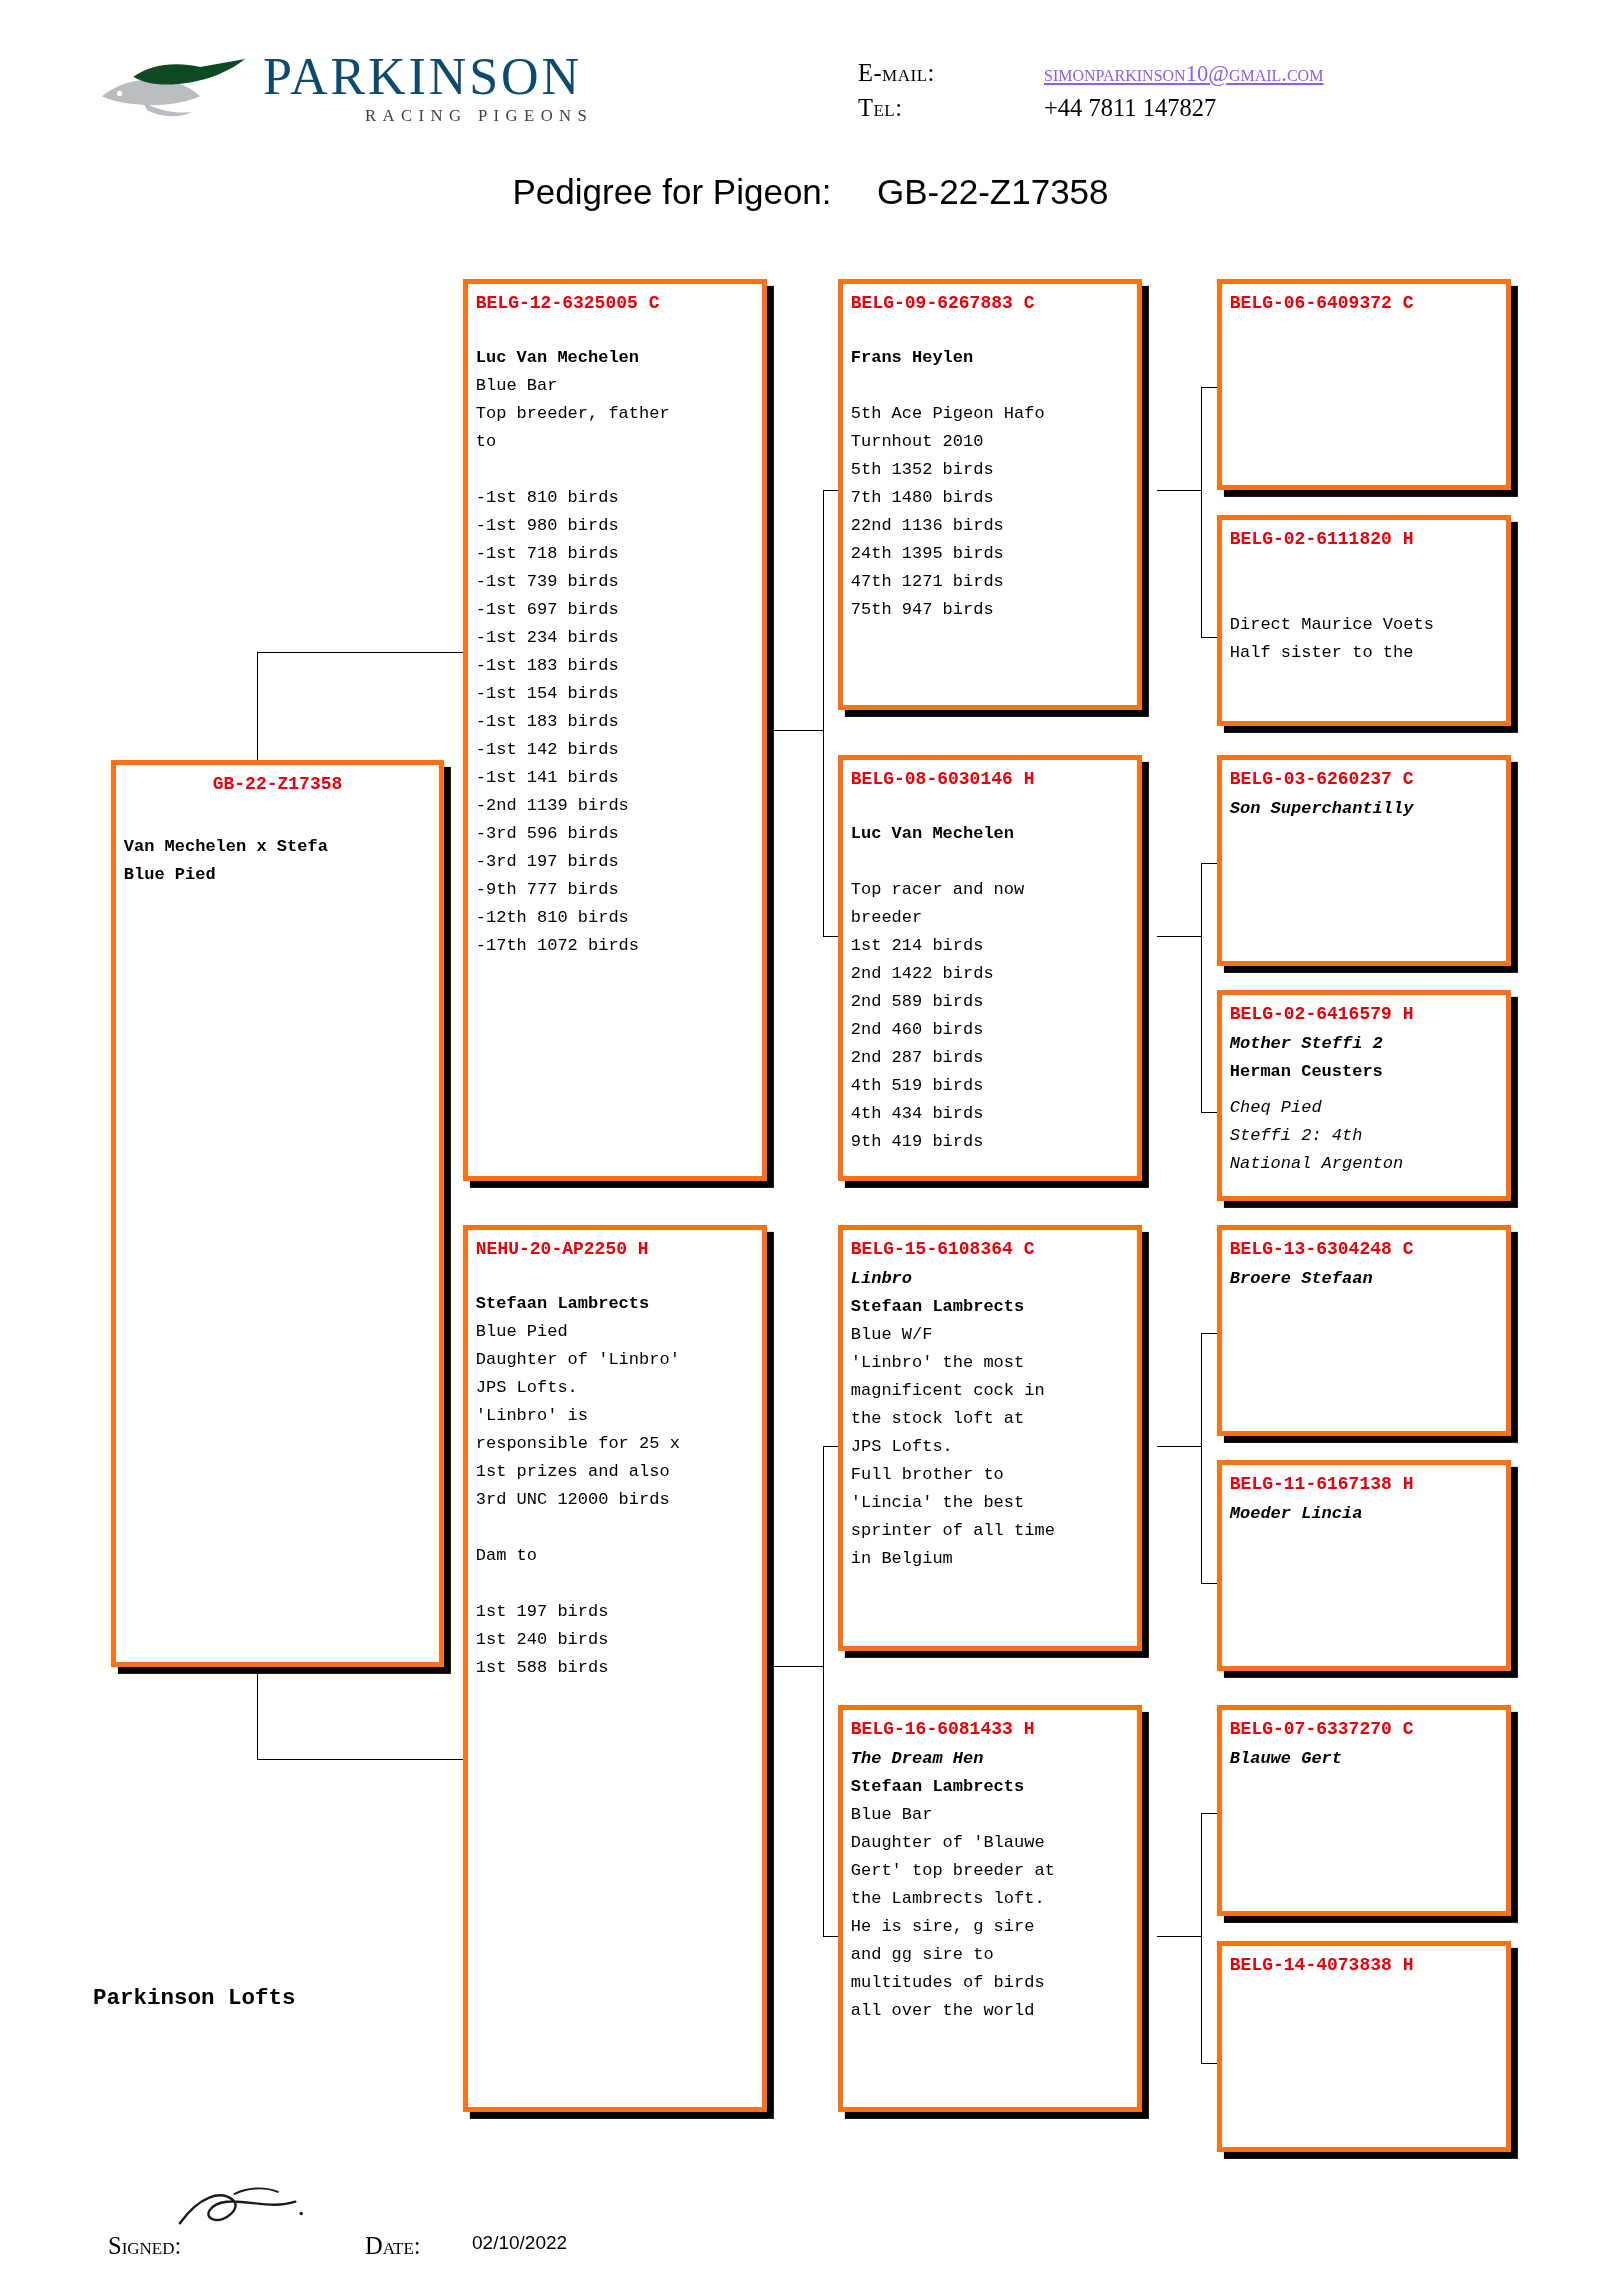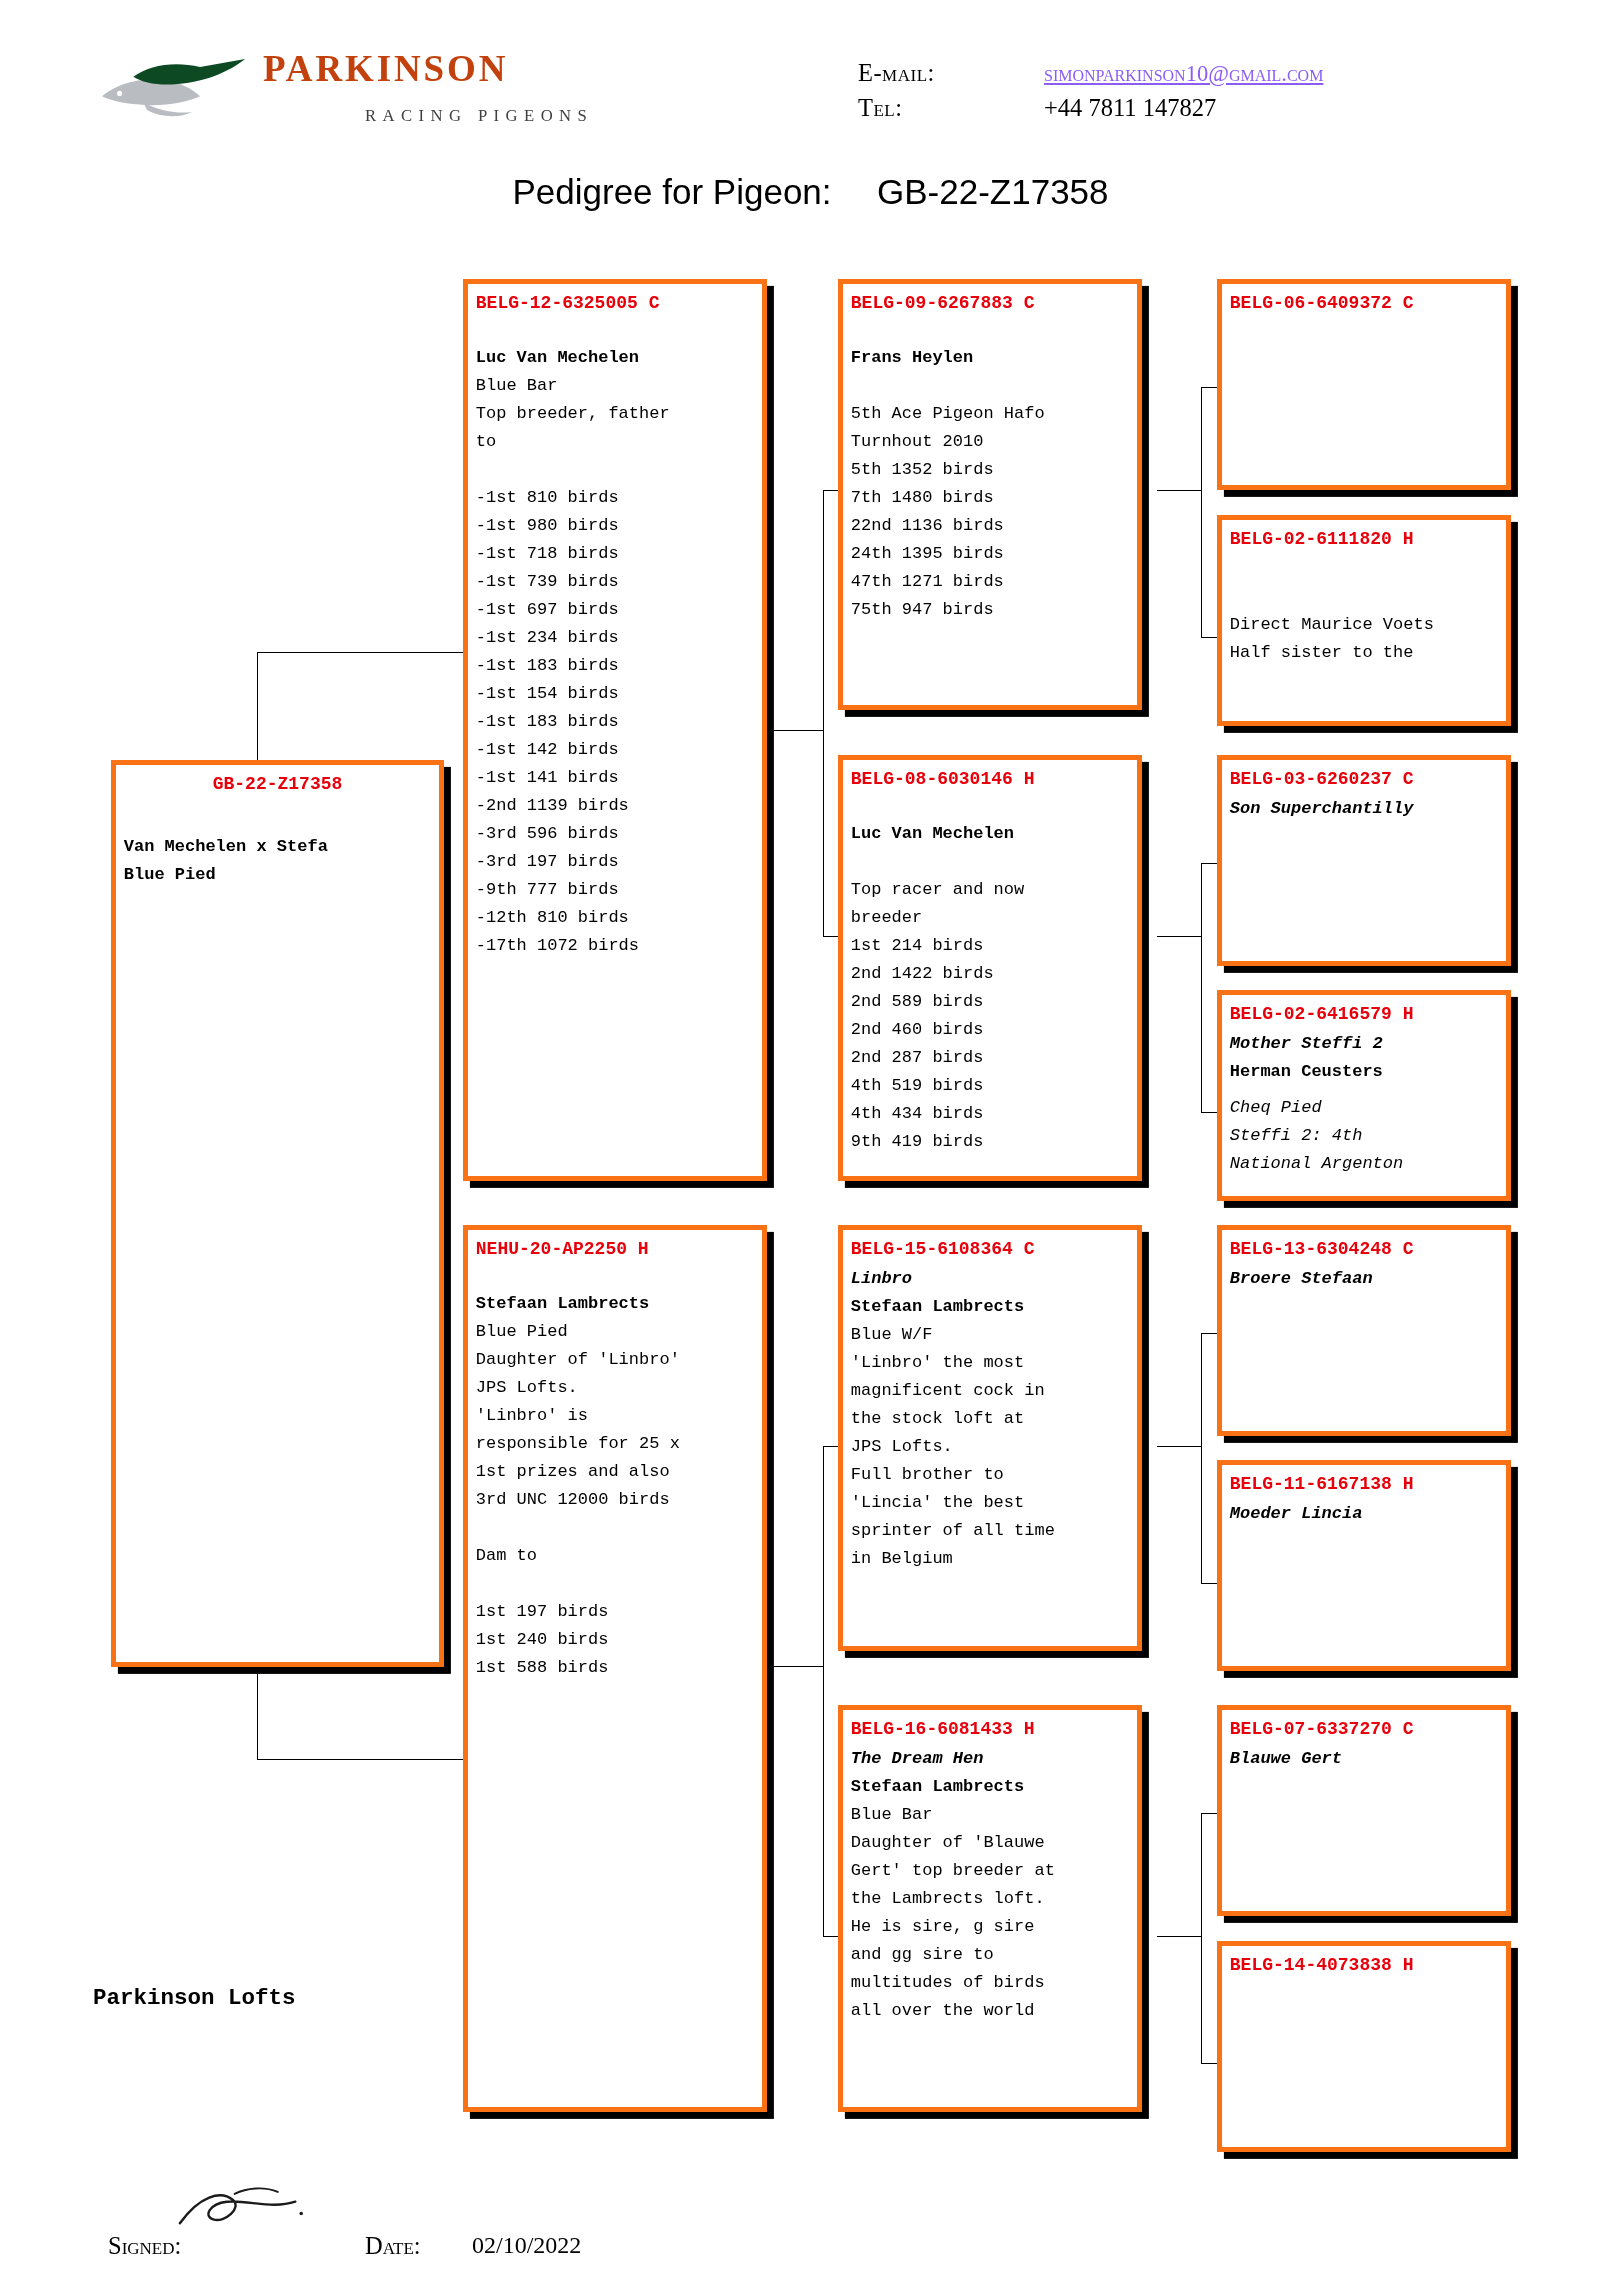--- a/index.html
+++ b/index.html
@@ -33,24 +33,24 @@
   #logo-bird {
     position: absolute;
     left: 0; top: 5.9px;
     width: 157px; height: 71px;
   }
   #logo-text {
     position: absolute;
     left: 165px;
     top: 0px;
     font-family: "Liberation Serif", serif;
-    font-size: 37px;
+    font-size: 52px;
     letter-spacing: 2.9px;
-    color: #c2410c;
-    font-weight: 700;
+    color: #0c4a6e;
+    font-weight: 400;
   }
   #logo-sub {
     position: absolute;
     left: 267px;
     top: 59px;
     font-family: "Liberation Serif", serif;
     font-size: 16.7px;
     letter-spacing: 6.4px;
     color: #404040;
   }
@@ -163,22 +163,22 @@
     text-align: right;
   }
   .foot-label {
     position: absolute;
     font-family: "Liberation Serif", serif;
     font-size: 24.5px;
     font-variant: small-caps;
   }
   .foot-value {
     position: absolute;
-    font-family: Liberation Serif, serif;
-    font-size: 24px;
+    font-family: Liberation Sans, sans-serif;
+    font-size: 19px;
   }
   #signature {
     position: absolute;
     left: 174px;
     top: 2184px;
     width: 137px;
     height: 55px;
   }
 </style>
 </head>

